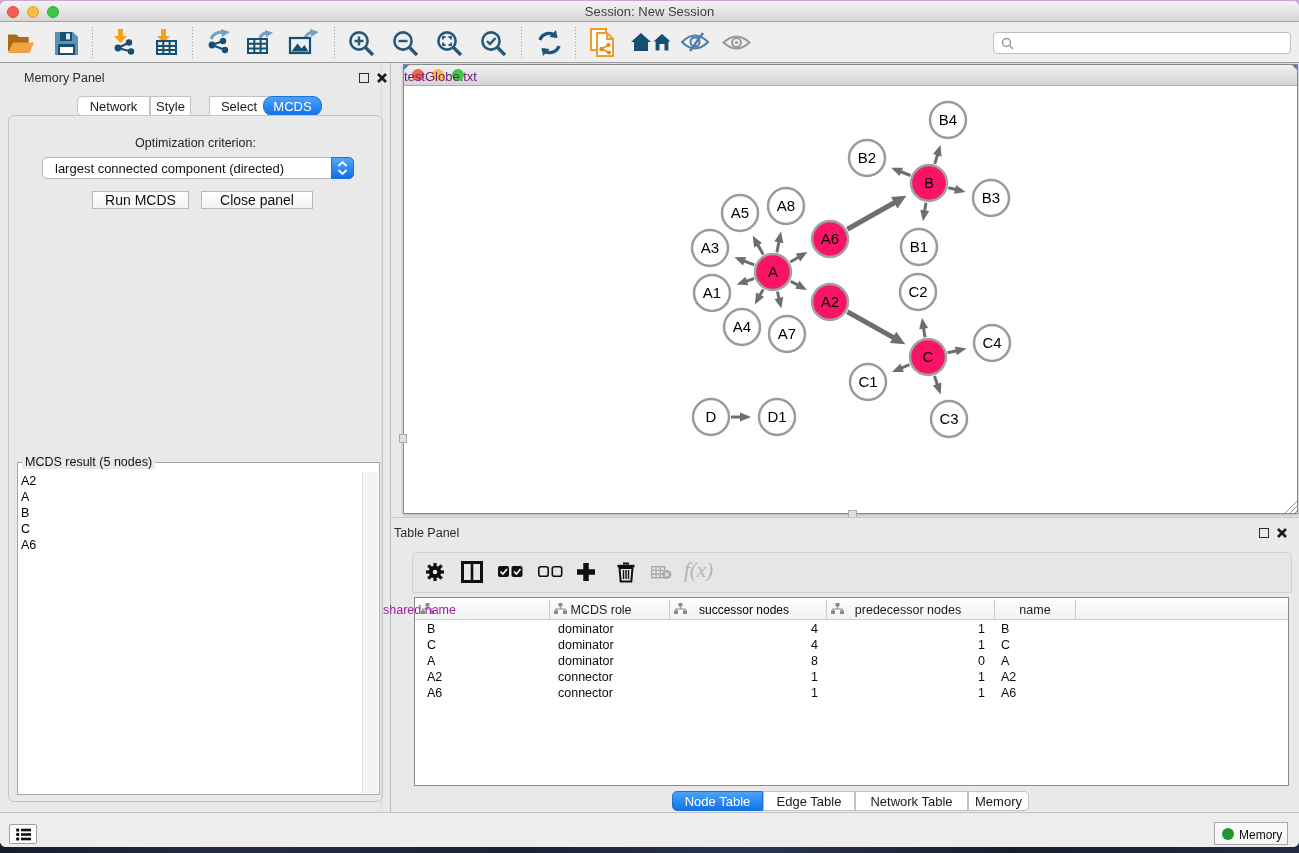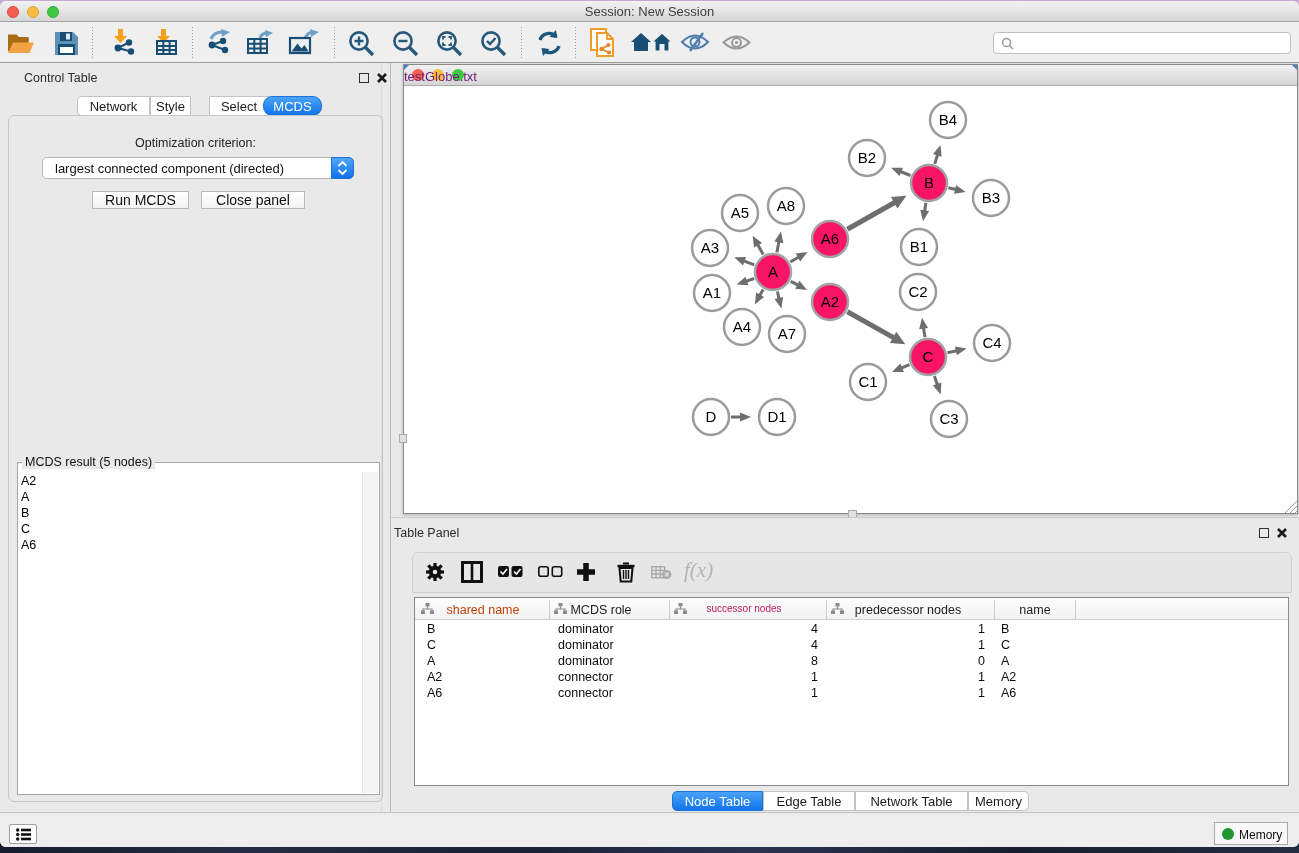--- a/index.html
+++ b/index.html
@@ -129,39 +129,39 @@
 <circle cx="14.5" cy="9.5" r="4.4" fill="none" stroke="#989898" stroke-width="2"></circle>
 <circle cx="14.5" cy="9.5" r="1.6" fill="#989898"></circle>
   </svg>
 <div class="abs" style="left:993px;top:32px;width:298px;height:22px;background:#fff;border:1px solid #c0c0c0;border-radius:4px"></div>
 <svg class="abs" style="left:1001px;top:37px" width="14" height="14">
     <circle cx="5.5" cy="5.5" r="4" fill="none" stroke="#9a9a9a" stroke-width="1.5"></circle>
     <path d="M8.5 8.5 L12 12" stroke="#9a9a9a" stroke-width="1.5"></path>
   </svg>
 <div class="abs" style="left:390px;top:63px;width:1px;height:749px;background:#bcbcbc"></div>
 <div class="abs" style="left:381px;top:63px;width:1px;height:749px;background:#dcdcdc"></div>
-<div class="abs" style="left:24px;top:71px;font-size:12.5px;color:#2b2b2b">Control Table</div>
+<div class="abs" style="left:24px;top:71px;font-size:12.5px;color:#2b2b2b">Memory Panel</div>
 <div class="abs" style="left:359px;top:73px;width:10px;height:10px;border:1.6px solid #2e2e2e"></div>
 <svg class="abs" style="left:376px;top:72px" width="12" height="12">
     <path d="M2 2 L10 10 M10 2 L2 10" stroke="#1a1a1a" stroke-width="2.6"></path>
   </svg>
 <div class="doctab" style="left:77px;top:96px;width:73px;border-radius:5px 0 0 5px">Network</div>
 <div class="doctab" style="left:150px;top:96px;width:41px">Style</div>
 <div class="doctab" style="left:209px;top:96px;width:60px">Select</div>
 <div class="doctab seltab" style="left:263px;top:96px;width:59px">MCDS</div>
 <div class="abs" style="left:8px;top:115px;width:375px;height:687px;border:1px solid #c6c6c6;border-radius:6px"></div>
 <div class="abs" style="left:8px;top:136px;width:375px;text-align:center;font-size:12.5px;color:#222">Optimization criterion:</div>
 <div class="abs" style="left:42px;top:157px;width:312px;height:22px;background:#fff;border:1px solid #b3b3b3;border-radius:5px"></div>
 <div class="abs" style="left:55px;top:161px;font-size:13px;color:#111">largest connected component (directed)</div>
 <div class="abs" style="left:331px;top:157px;width:23px;height:22px;background:linear-gradient(#53a7fa,#0e70ec);border-radius:0 5px 5px 0;border:1px solid #1d72d8"></div>
 <svg class="abs" style="left:336px;top:160px" width="13" height="16">
     <path d="M2.5 6 L6.5 2 L10.5 6 M2.5 10 L6.5 14 L10.5 10" fill="none" stroke="#fff" stroke-width="1.8"></path>
   </svg>
 <div class="btn" style="left:92px;top:191px;width:97px">Run MCDS</div>
-<div class="btn" style="left:201px;top:191px;width:104px">Close panel</div>
+<div class="btn" style="left:201px;top:191px;width:112px">Close panel</div>
 <div class="abs" style="left:17px;top:462px;width:363px;height:333px;background:#fff;border:1px solid #a8a8a8"></div>
 <div class="abs" style="left:362px;top:472px;width:16px;height:321px;background:#f4f4f4;border-left:1px solid #e2e2e2"></div>
 <div class="abs" style="left:22px;top:455px;padding:0 3px;background:#e9e9e9;font-size:12.5px;color:#111">MCDS result (5 nodes)</div>
 <div class="abs" style="left:21px;top:473px;font-size:12.5px;color:#000;line-height:16px">
     <div style="height:16px">A2</div>
     <div style="height:16px">A</div>
     <div style="height:16px">B</div>
     <div style="height:16px">C</div>
     <div style="height:16px">A6</div>
   </div>
@@ -317,35 +317,35 @@
 <div class="abs" style="left:669px;top:600px;width:1px;height:19px;background:#cccccc"></div>
 <div class="abs" style="left:826px;top:600px;width:1px;height:19px;background:#cccccc"></div>
 <div class="abs" style="left:994px;top:600px;width:1px;height:19px;background:#cccccc"></div>
 <div class="abs" style="left:1075px;top:600px;width:1px;height:19px;background:#cccccc"></div>
 <svg class="abs" style="left:421px;top:603px" width="13" height="11">
     <rect x="4.5" y="0" width="4" height="3.5" fill="#8a8a8a"></rect>
     <path d="M6.5 3.5 V6 M2 8 V6 H11 V8" stroke="#8a8a8a" stroke-width="1.2" fill="none"></path>
     <rect x="0" y="7.5" width="4" height="3.5" fill="#8a8a8a"></rect>
     <rect x="9" y="7.5" width="4" height="3.5" fill="#8a8a8a"></rect>
   </svg>
-<div class="abs" style="left:383px;top:603px;width:200px;text-align:center;font-size:12.5px;color:#c2410c">shared name</div>
+<div class="abs" style="left:383px;top:603px;width:200px;font-size:12.5px;color:#a21caf">shared name</div>
 <svg class="abs" style="left:554px;top:603px" width="13" height="11">
     <rect x="4.5" y="0" width="4" height="3.5" fill="#8a8a8a"></rect>
     <path d="M6.5 3.5 V6 M2 8 V6 H11 V8" stroke="#8a8a8a" stroke-width="1.2" fill="none"></path>
     <rect x="0" y="7.5" width="4" height="3.5" fill="#8a8a8a"></rect>
     <rect x="9" y="7.5" width="4" height="3.5" fill="#8a8a8a"></rect>
   </svg>
 <div class="abs" style="left:501px;top:603px;width:200px;text-align:center;font-size:12.5px;color:#1c1c1c">MCDS role</div>
 <svg class="abs" style="left:674px;top:603px" width="13" height="11">
     <rect x="4.5" y="0" width="4" height="3.5" fill="#8a8a8a"></rect>
     <path d="M6.5 3.5 V6 M2 8 V6 H11 V8" stroke="#8a8a8a" stroke-width="1.2" fill="none"></path>
     <rect x="0" y="7.5" width="4" height="3.5" fill="#8a8a8a"></rect>
     <rect x="9" y="7.5" width="4" height="3.5" fill="#8a8a8a"></rect>
   </svg>
-<div class="abs" style="left:644px;top:603px;width:200px;text-align:center;font-size:10px;color:#be185d">successor nodes</div>
+<div class="abs" style="left:644px;top:603px;width:200px;text-align:center;font-size:12px;color:#000000">successor nodes</div>
 <svg class="abs" style="left:831px;top:603px" width="13" height="11">
     <rect x="4.5" y="0" width="4" height="3.5" fill="#8a8a8a"></rect>
     <path d="M6.5 3.5 V6 M2 8 V6 H11 V8" stroke="#8a8a8a" stroke-width="1.2" fill="none"></path>
     <rect x="0" y="7.5" width="4" height="3.5" fill="#8a8a8a"></rect>
     <rect x="9" y="7.5" width="4" height="3.5" fill="#8a8a8a"></rect>
   </svg>
 <div class="abs" style="left:808px;top:603px;width:200px;text-align:center;font-size:12.5px;color:#1c1c1c">predecessor nodes</div>
 <div class="abs" style="left:935px;top:603px;width:200px;text-align:center;font-size:12.5px;color:#1c1c1c">name</div>
 <div class="abs" style="left:427px;top:622px;font-size:12.5px;color:#0c0c0c">B</div>
 <div class="abs" style="left:558px;top:622px;font-size:12.5px;color:#0c0c0c">dominator</div>

